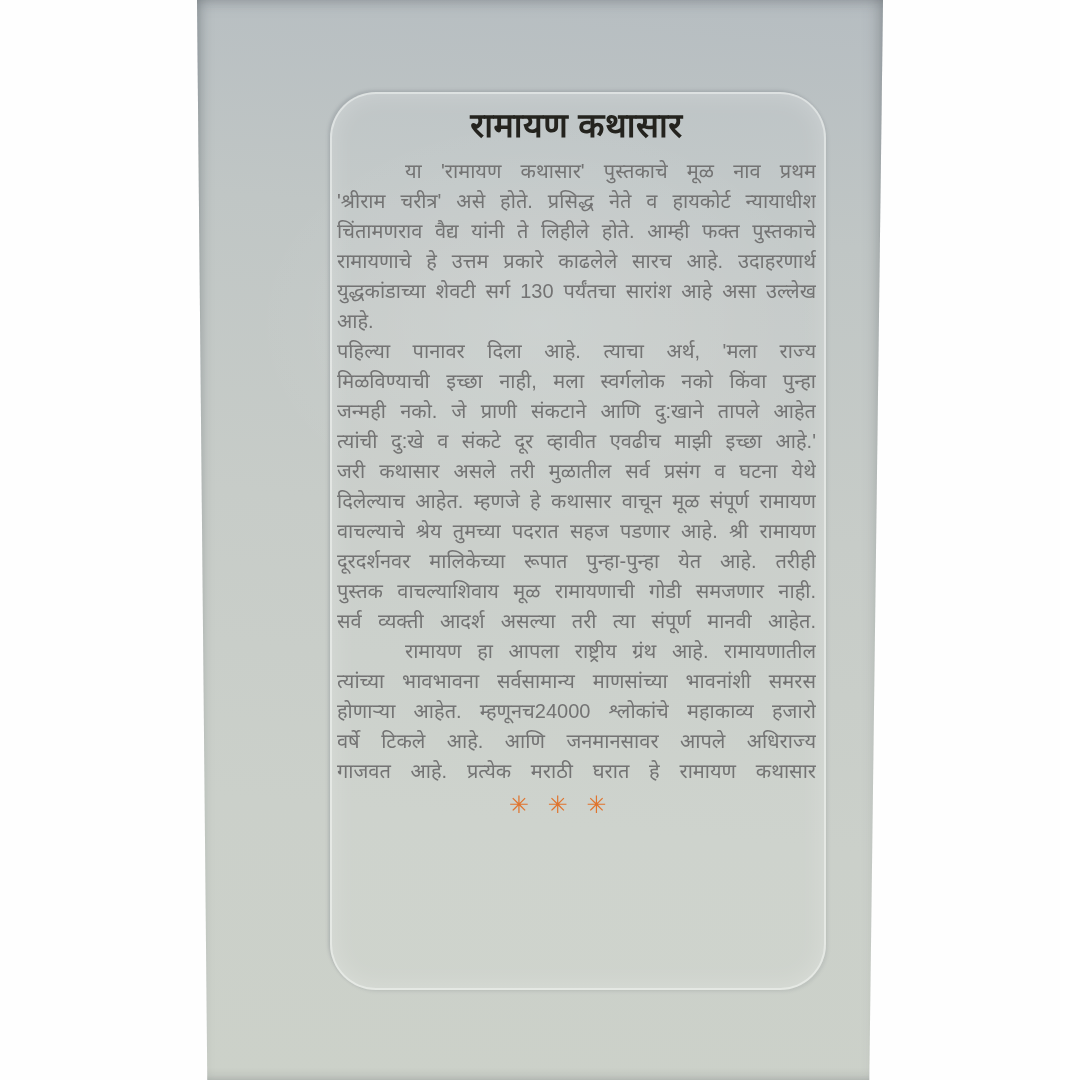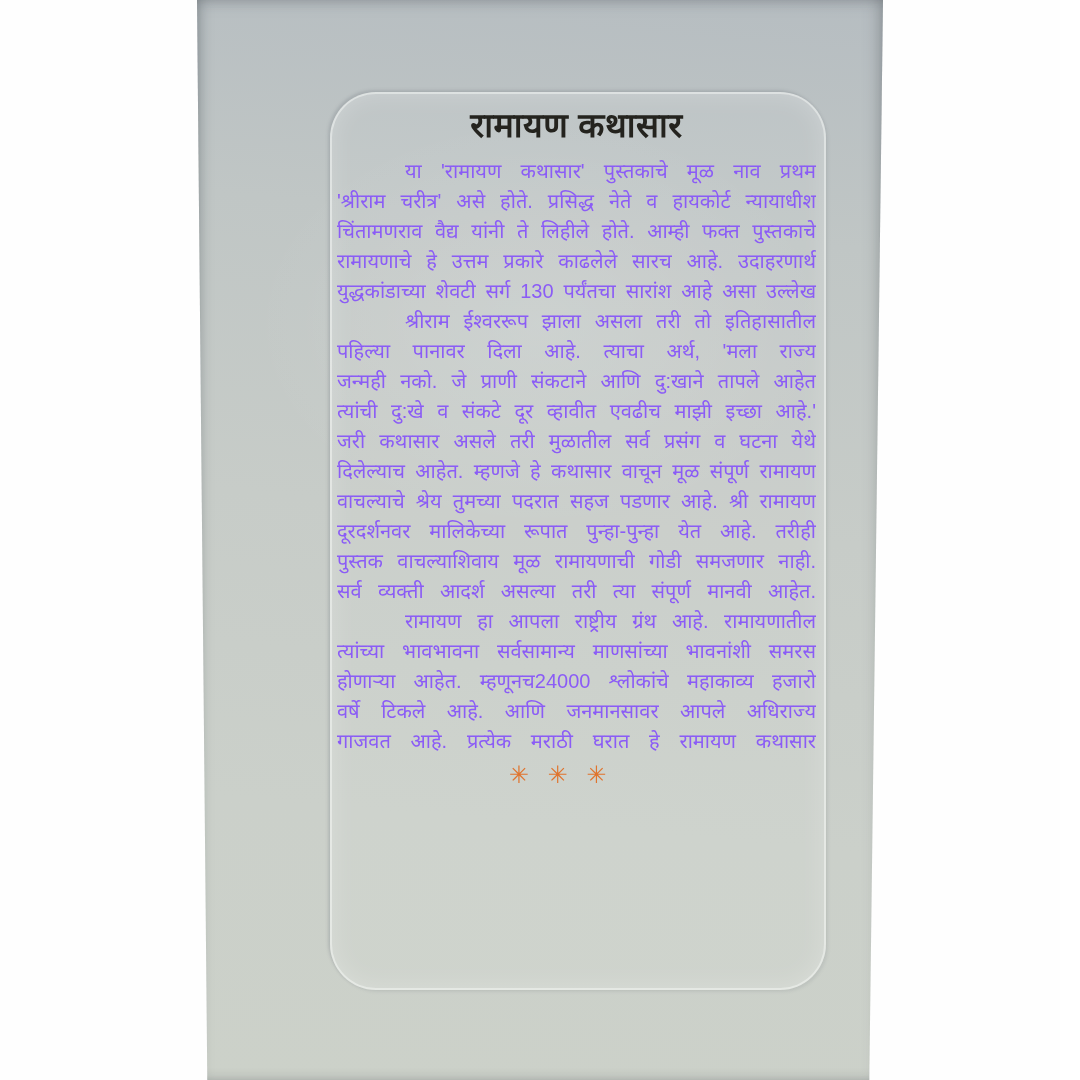--- a/index.html
+++ b/index.html
@@ -64,21 +64,21 @@
     color: #24231e;
   }
   .bodytext { margin-top: 8px; }
   .ln {
     font-size: 20px;
     line-height: 30px;
     height: 30px;
     overflow: hidden;
     text-align: justify;
     text-align-last: justify;
-    color: #8b5cf6;
+    color: #737373;
   }
   .ln.ind { padding-left: 68px; }
   .ln.end { text-align-last: left; }
   .ornament {
     margin-top: 6px;
     text-align: center;
     transform: translateX(-16px);
     font-size: 24px;
     line-height: 26px;
     letter-spacing: 6px;
@@ -94,24 +94,25 @@
   <div class="frame"></div>
   <div class="content">
     <div class="title">रामायण कथासार</div>
     <div class="bodytext">
       <div>
         <div class="ln ind">या 'रामायण कथासार' पुस्तकाचे मूळ नाव प्रथम</div>
         <div class="ln">'श्रीराम चरीत्र' असे होते. प्रसिद्ध नेते व हायकोर्ट न्यायाधीश</div>
         <div class="ln">चिंतामणराव वैद्य यांनी ते लिहीले होते. आम्ही फक्त पुस्तकाचे</div>
         <div class="ln">रामायणाचे हे उत्तम प्रकारे काढलेले सारच आहे. उदाहरणार्थ</div>
         <div class="ln">युद्धकांडाच्या शेवटी सर्ग 130 पर्यंतचा सारांश आहे असा उल्लेख</div>
+        <div class="ln end">आहे.</div>
       </div>
       <div>
-        <div class="ln ind">श्रीराम ईश्वररूप झाला असला तरी तो इतिहासातील</div>
         <div class="ln">पहिल्या पानावर दिला आहे. त्याचा अर्थ, 'मला राज्य</div>
+        <div class="ln">मिळविण्याची इच्छा नाही, मला स्वर्गलोक नको किंवा पुन्हा</div>
         <div class="ln">जन्मही नको. जे प्राणी संकटाने आणि दु:खाने तापले आहेत</div>
         <div class="ln">त्यांची दु:खे व संकटे दूर व्हावीत एवढीच माझी इच्छा आहे.'</div>
         <div class="ln">जरी कथासार असले तरी मुळातील सर्व प्रसंग व घटना येथे</div>
         <div class="ln">दिलेल्याच आहेत. म्हणजे हे कथासार वाचून मूळ संपूर्ण रामायण</div>
         <div class="ln">वाचल्याचे श्रेय तुमच्या पदरात सहज पडणार आहे. श्री रामायण</div>
         <div class="ln">दूरदर्शनवर मालिकेच्या रूपात पुन्हा-पुन्हा येत आहे. तरीही</div>
         <div class="ln">पुस्तक वाचल्याशिवाय मूळ रामायणाची गोडी समजणार नाही.</div>
       </div>
       <div>
         <div class="ln">सर्व व्यक्ती आदर्श असल्या तरी त्या संपूर्ण मानवी आहेत.</div>

